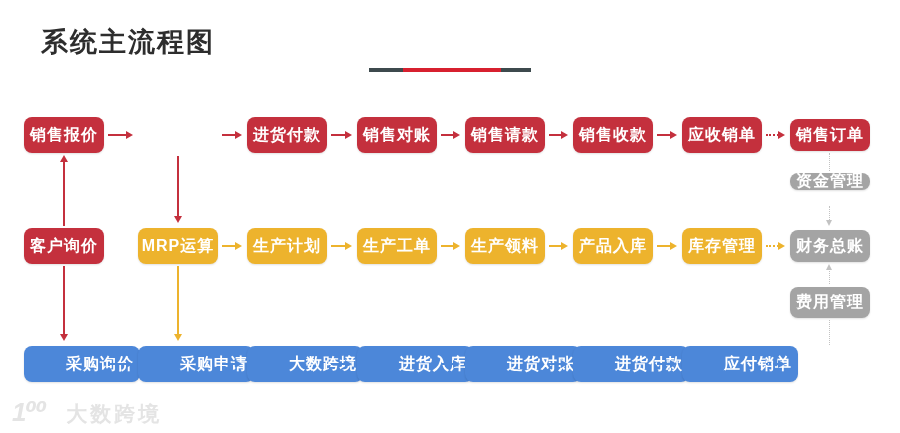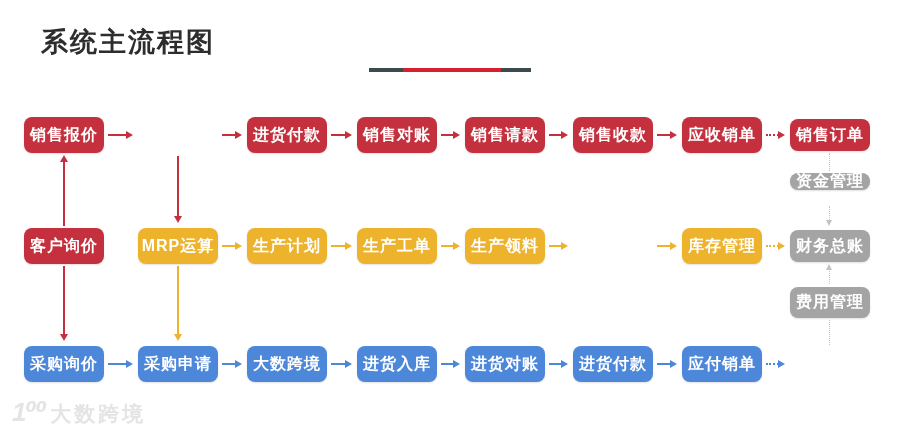--- a/index.html
+++ b/index.html
@@ -20,21 +20,21 @@
   .underline .seg-dark-r{width:30px;background:var(--underlineDark,#3d4a4d);}
 
   .node{
     position:absolute;width:80px;height:36px;border-radius:8px;
     color:#fff;font-size:16px;font-weight:bold;letter-spacing:1px;
     display:flex;align-items:center;justify-content:center;
     box-shadow:0 1px 2px rgba(0,0,0,.12);white-space:nowrap;
   }
   .n-red{background:var(--red,#c4303d);}
   .n-yellow{background:var(--yellow,#edb32d);}
-  .n-blue{background:var(--blue,#4c87d9);}
+  .n-blue{background:var(--blue,#4c87d9);padding-left:36px;}
   .n-gray{background:var(--gray,#a4a4a4);}
   .small{height:32px;}
 
   .c-red{color:var(--red,#c4303d);}
   .c-yellow{color:var(--yellow,#edb32d);}
   .c-blue{color:var(--blue,#4c87d9);}
   .c-gray{color:var(--connector,#c2c2c2);}
 
   .ah{position:absolute;height:0;border-top:2px solid currentColor;}
   .ah.dot{border-top-style:dotted;}
@@ -49,21 +49,21 @@
     border:4px solid transparent;border-top:7px solid currentColor;
   }
   .av.up::before{
     content:"";position:absolute;left:-5px;top:-7px;
     border:4px solid transparent;border-bottom:7px solid currentColor;
   }
   .av.dot.down::after{left:-4px;border-width:3px;border-top-width:6px;}
   .av.dot.up::before{left:-4px;border-width:3px;border-bottom-width:6px;}
 
   .watermark{
-    position:absolute;left:12px;top:399px;display:flex;align-items:flex-end;gap:4px;
+    position:absolute;left:12px;top:399px;display:flex;align-items:flex-end;gap:20px;
     color:var(--watermark,#e4e4e4);font-weight:bold;user-select:none;
   }
   .wm-logo{font-size:26px;font-style:italic;letter-spacing:-1px;line-height:1;}
   .wm-brand{font-size:21px;letter-spacing:3px;line-height:1.1;}
 </style>
 </head>
 <body>
 
 <div class="stage">
 
@@ -88,20 +88,21 @@
   <div class="ah c-red" style="left:441px;top:134px;width:16px"></div>
   <div class="ah c-red" style="left:549px;top:134px;width:16px"></div>
   <div class="ah c-red" style="left:657px;top:134px;width:17px"></div>
   <div class="ah c-red dot" style="left:766px;top:134px;width:16px"></div>
 
   <div class="node n-red" style="left:24px;top:228px">客户询价</div>
   <div class="node n-yellow" style="left:138px;top:228px">MRP运算</div>
   <div class="node n-yellow" style="left:357px;top:228px">生产工单</div>
   <div class="node n-yellow" style="left:247px;top:228px">生产计划</div>
   <div class="node n-yellow" style="left:465px;top:228px">生产领料</div>
+  <div class="node n-yellow" style="left:573px;top:228px">产品入库</div>
   <div class="node n-yellow" style="left:682px;top:228px">库存管理</div>
   <div class="node n-gray small" style="left:790px;top:230px">财务总账</div>
 
   <div class="ah c-yellow" style="left:222px;top:245px;width:17px"></div>
   <div class="ah c-yellow" style="left:331px;top:245px;width:18px"></div>
   <div class="ah c-yellow" style="left:441px;top:245px;width:16px"></div>
   <div class="ah c-yellow" style="left:549px;top:245px;width:16px"></div>
   <div class="ah c-yellow" style="left:657px;top:245px;width:17px"></div>
   <div class="ah c-yellow dot" style="left:766px;top:245px;width:16px"></div>
 

